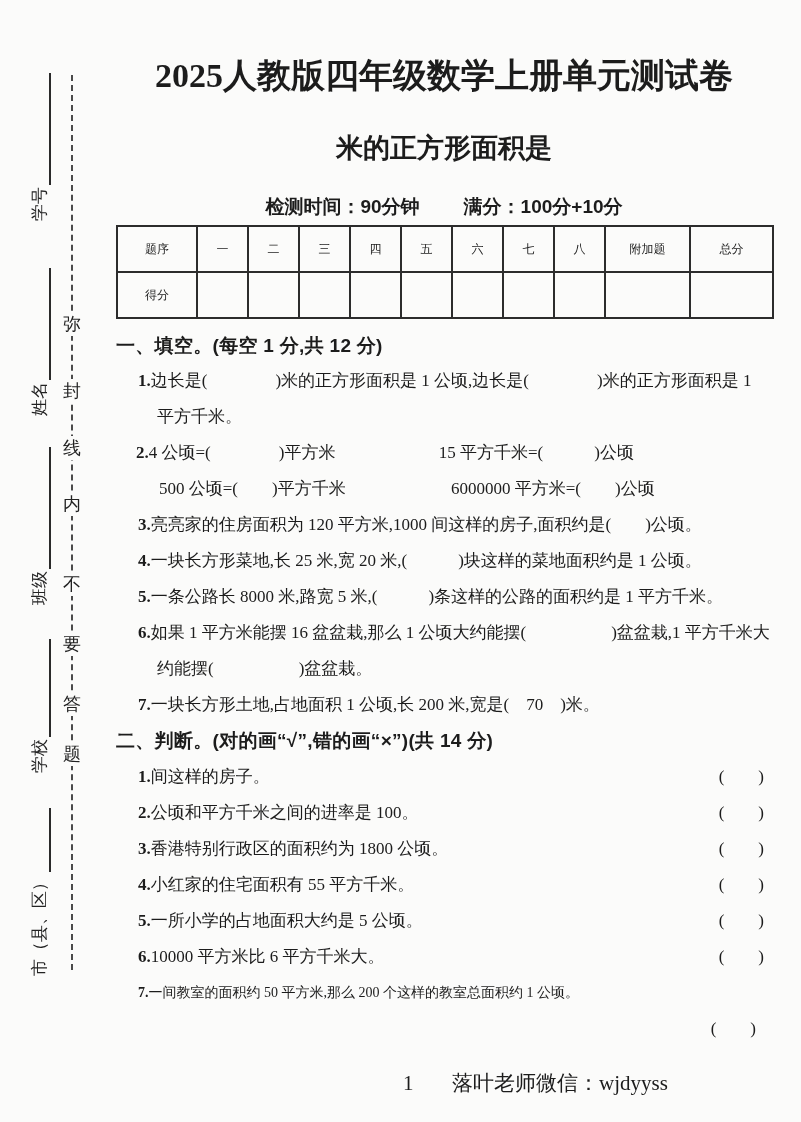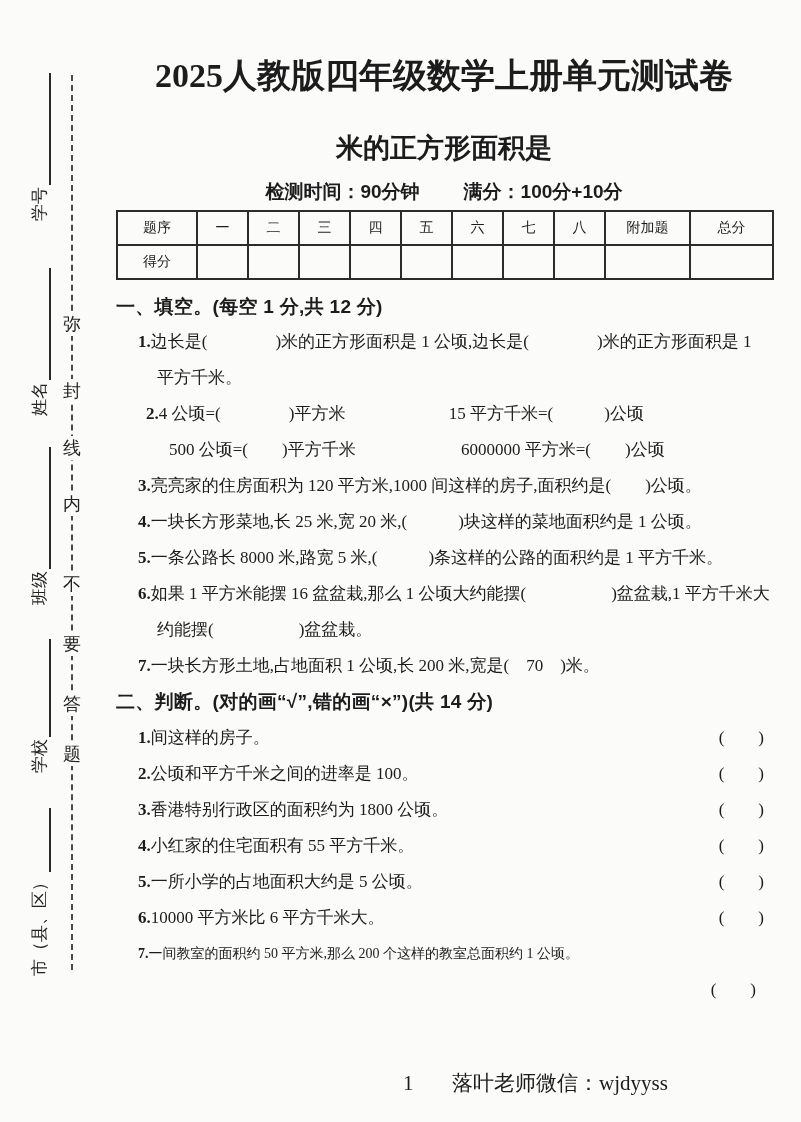--- a/index.html
+++ b/index.html
@@ -22,40 +22,40 @@
     position:absolute; height:22px; display:flex; align-items:flex-end;
     transform:rotate(-90deg); font-size:17px; color:#222; white-space:nowrap;
   }
   .m-label .m-text { line-height:22px; }
   .m-label .m-line { flex:1; border-bottom:2px solid #2a2a2a; height:16px; margin-left:2px; }
   
   .content { position:absolute; left:116px; top:0; width:656px; }
   .title { margin-top:54px; font-size:34px; font-weight:bold; text-align:center; line-height:44px; }
   .subtitle { margin-top:33px; font-size:27px; font-weight:bold; text-align:center; line-height:34px; }
   .info-line {
-    margin-top:14px; display:flex; justify-content:center; gap:44px;
+    margin-top:29px; display:flex; justify-content:center; gap:44px;
     font-weight:bold; font-size:19px; line-height:26px;
     font-family:"Liberation Sans","DejaVu Sans",sans-serif;
   }
   .score-table { margin-top:5px; width:656px; border-collapse:collapse; table-layout:fixed; }
   .score-table td {
-    border:2px solid #2c2c2c; height:34px; text-align:center;
-    font-size:14px; padding:0;
+    border:2px solid #2c2c2c; height:46px; text-align:center;
+    font-size:12px; padding:0;
   }
   .sec-heading {
     font-weight:bold; font-size:19px; line-height:34px; margin-top:10px;
     font-family:"Liberation Sans","DejaVu Sans",sans-serif; letter-spacing:0.3px;
   }
   .sec-heading.tight { margin-top:0; line-height:36px; }
   .question {
     margin-left:22px; font-size:17px; line-height:36px;
     padding-left:19px; text-indent:-19px;
   }
   .qnum { font-weight:bold; }
-  .q-multi { margin-left:30px; font-size:17px; line-height:36px; }
+  .q-multi { margin-left:20px; font-size:17px; line-height:36px; }
   .q-pair-left { display:inline-block; width:290px; }
   .q-line2 { margin-left:23px; }
   .q-line2 .q-pair-left { width:292px; }
   .tf-row {
     margin-left:22px; font-size:17px; line-height:36px;
     display:flex; justify-content:space-between;
   }
   .tf-blank { margin-right:8px; white-space:pre; }
   .tf-long { margin-left:22px; font-size:14px; line-height:36px; }
   .tf-blank-line { text-align:right; margin-right:8px; font-size:17px; line-height:36px; }

